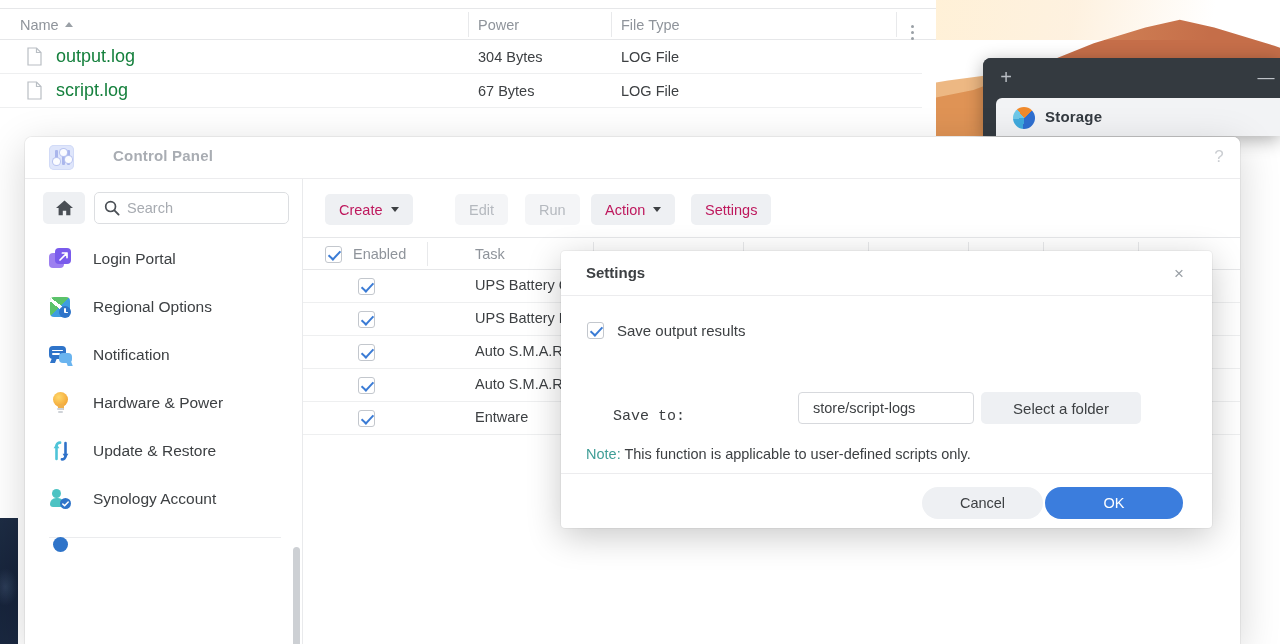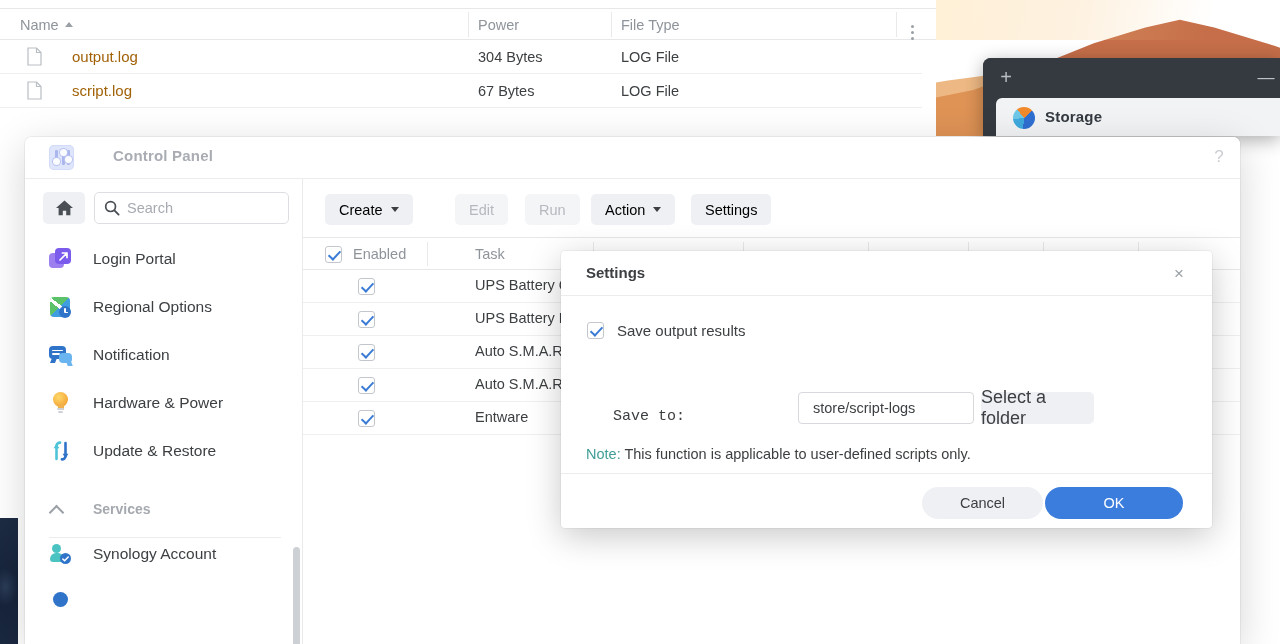--- a/index.html
+++ b/index.html
@@ -96,21 +96,21 @@
     display: inline-block; margin-left: 6px; width: 0; height: 0;
     border-left: 4px solid transparent; border-right: 4px solid transparent;
     border-bottom: 5px solid #9aa0a6;
   }
   .fl-kebab { position: absolute; left: 905px; top: 8px; width: 14px; height: 31px; display: flex; flex-direction: column; align-items: center; justify-content: center; gap: 3px; }
   .fl-kebab i { width: 3px; height: 3px; background: #9aa0a6; border-radius: 50%; display: block; }
   .fl-row {
     position: absolute; left: 0; width: 922px; height: 34px;
     border-bottom: 1px solid #eeeff0; display: flex; align-items: center;
   }
-  .fl-row .fname { position: absolute; left: 72px; font-size: 15px; color: #a16207; }
+  .fl-row .fname { position: absolute; left: 56px; font-size: 18px; color: #15803d; }
   .fl-row .fsize { position: absolute; left: 478px; font-size: 14.5px; color: #3d4043; }
   .fl-row .ftype { position: absolute; left: 621px; font-size: 14.5px; color: #3d4043; }
   .doc-icon { position: absolute; left: 27px; top: 7px; width: 15px; height: 19px; }
 
   
   .cp-window {
     position: absolute; left: 25px; top: 137px; width: 1215px; height: 507px;
     background: #ffffff; border-radius: 7px 7px 0 0;
     box-shadow: 0 0 0 1px rgba(0,0,0,.05), 0 10px 40px rgba(0,0,0,.17);
     overflow: hidden;
@@ -177,21 +177,21 @@
 
   
   .ico-sq { position: absolute; border-radius: 4px; }
 
   
   .cp-main { position: absolute; left: 278px; top: 42px; width: 937px; height: 465px; background: #fff; }
   .mt-bar { position: absolute; left: 0; top: 0; width: 937px; height: 58px; }
   .tbtn {
     position: absolute; top: 15px; height: 31px; background: #eef0f3;
     border-radius: 5px; display: flex; align-items: center; justify-content: center;
-    font-size: 14.5px; color: #000000; padding: 0 14px;
+    font-size: 14.5px; color: #be185d; padding: 0 14px;
   }
   .tbtn.disabled { color: #b5b9bf; background: #f4f5f7; }
   .tbtn .caret {
     margin-left: 8px; width: 0; height: 0;
     border-left: 4px solid transparent; border-right: 4px solid transparent;
     border-top: 5px solid #3d4043;
   }
   .grid-head {
     position: absolute; left: 0; top: 58px; width: 937px; height: 33px;
     border-top: 1px solid #e6e7e9; border-bottom: 1px solid #e6e7e9; background: #fff;
@@ -227,23 +227,23 @@
   .dlg-body { position: absolute; left: 0; top: 45px; width: 651px; height: 177px; }
   .chk-row { position: absolute; left: 26px; top: 26px; display: flex; align-items: center; }
   .chk-row .lab { margin-left: 13px; font-size: 15px; color: #3d4043; }
   .saveto-lab { position: absolute; left: 52px; top: 112px; font-size: 15px; color: #3d4043; font-family: Liberation Mono, monospace; }
   .saveto-input {
     position: absolute; left: 237px; top: 96px; width: 176px; height: 32px;
     border: 1px solid #d7d9dd; border-radius: 4px; background: #fff;
     display: flex; align-items: center; padding-left: 14px; font-size: 14.5px; color: #3d4043;
   }
   .select-folder-btn {
-    position: absolute; left: 420px; top: 96px; width: 113px; height: 32px;
+    position: absolute; left: 420px; top: 96px; width: 160px; height: 32px;
     background: #eef0f3; border-radius: 5px; display: flex; align-items: center; justify-content: center;
-    font-size: 18px; color: #3d4043;
+    font-size: 15px; color: #3d4043;
   }
   .note { position: absolute; left: 25px; top: 150px; font-size: 14.5px; color: #3d4043; }
   .note b { color: #3f9e96; font-weight: normal; }
   .dlg-foot { position: absolute; left: 0; top: 222px; width: 651px; height: 55px; border-top: 1px solid #ececee; }
   .btn-cancel {
     position: absolute; left: 361px; top: 13px; width: 121px; height: 32px;
     background: #eef0f3; border-radius: 17px;
     display: flex; align-items: center; justify-content: center;
     font-size: 14.5px; color: #3d4043;
   }
@@ -407,24 +407,20 @@
               <path d="M4.6,9.2 L7.5,4.4 L10.4,9.2 z" fill="#4fc4d8"></path>
               <path d="M16.5,4 V17 a3.5,3.5 0 0 1 -3.6,3.4" fill="none" stroke="#3072c9" stroke-width="2.6" stroke-linecap="round"></path>
               <path d="M13.6,14.8 L16.5,19.6 L19.4,14.8 z" fill="#3072c9"></path>
             </svg>
           </span>
           <span class="lbl">Update &amp; Restore</span>
         </div>
 
         <div class="sb-divider" style="top:302px"></div>
 
-        <div class="sb-group" style="margin-top:13px">
-          <span class="chev"></span>
-          <span class="glbl">Services</span>
-        </div>
 
         <div class="sb-item">
           <span class="sb-ico">
             <span style="position:absolute;left:3px;top:1.5px;width:9px;height:9px;border-radius:50%;background:#4cc3c3"></span>
             <span style="position:absolute;left:0.5px;top:11px;width:14px;height:9px;border-radius:6px 6px 3px 3px;background:#4cc3c3"></span>
             <span style="position:absolute;left:11px;top:11px;width:11px;height:11px;border-radius:50%;background:#2f74c9"></span>
             <svg style="position:absolute;left:13.3px;top:13.8px" width="7" height="6" viewBox="0 0 7 6">
               <path d="M0.8,3 L2.6,4.8 L6.2,1" fill="none" stroke="#fff" stroke-width="1.5" stroke-linecap="round" stroke-linejoin="round"></path>
             </svg>
           </span>

